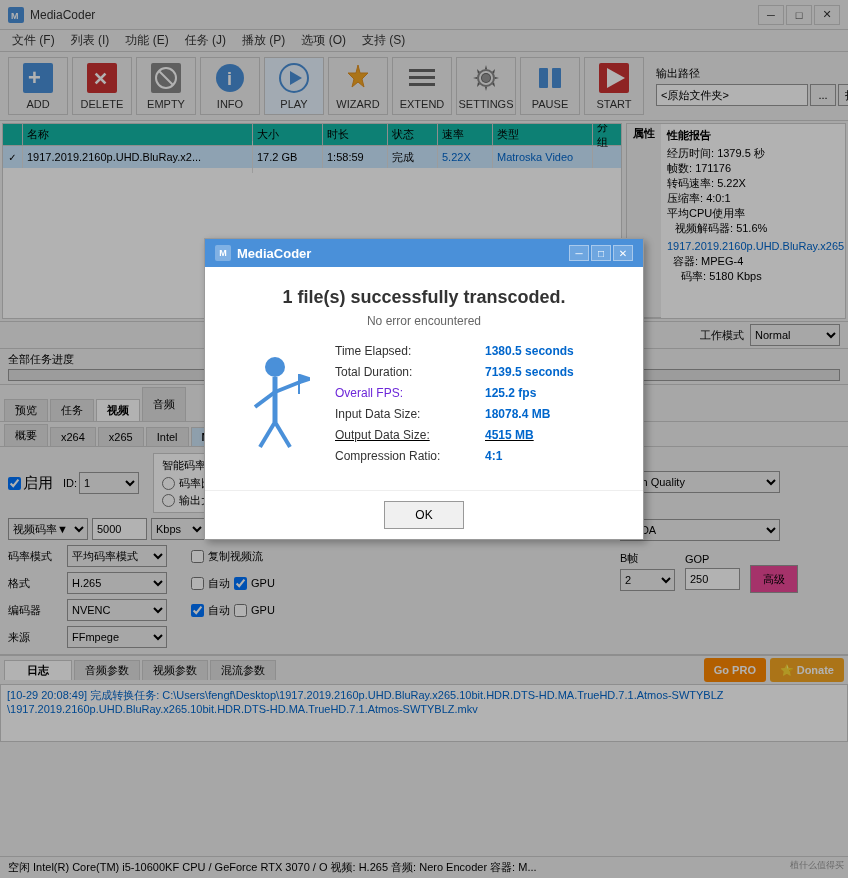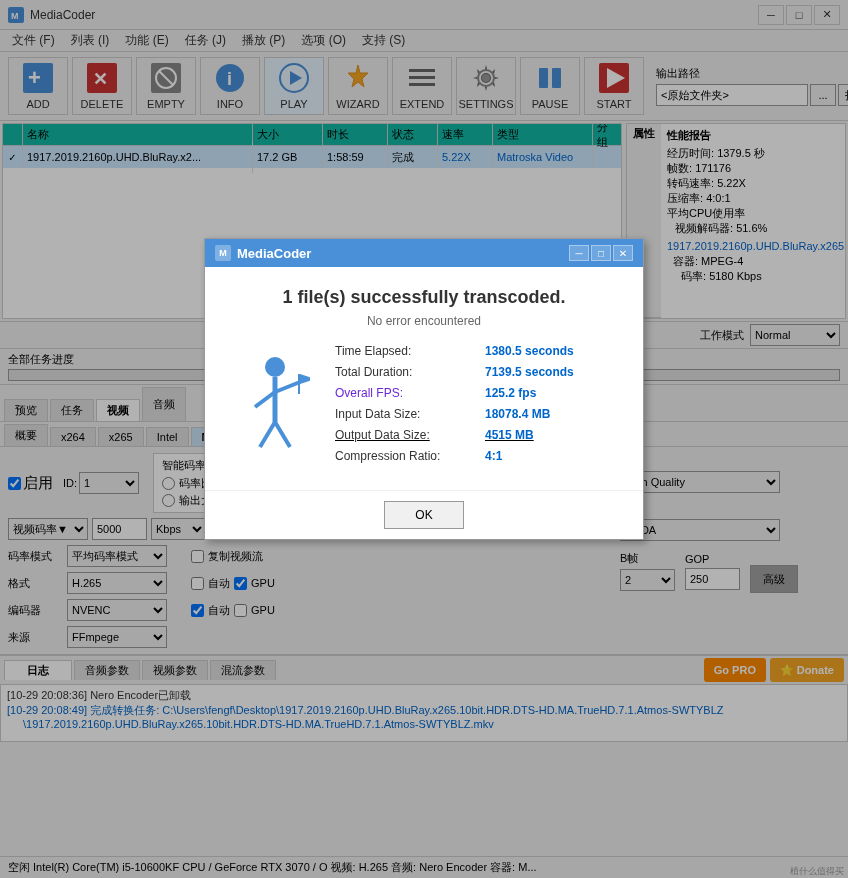--- a/index.html
+++ b/index.html
@@ -372,48 +372,47 @@
       <div>
         <div style="font-size:11px; margin-bottom:3px;">B帧</div>
         <select style="width:55px; height:22px; border:1px solid #999; font-size:11px;">
           <option>2</option>
         </select>
       </div>
       <div>
         <div style="font-size:11px; margin-bottom:3px;">GOP</div>
         <input type="text" style="width: 55px; height: 22px; border: 1px solid rgb(153, 153, 153); font-size: 11px; padding: 0px 4px;" value="250">
       </div>
-      <button style="height:28px; padding:0 12px; background:#a3a3a3; border:1px solid #999; cursor:pointer; font-size:11px; margin-top:16px;">高级</button>
+      <button style="height:28px; padding:0 12px; background:#ec4899; border:1px solid #999; cursor:pointer; font-size:11px; margin-top:16px;">高级</button>
     </div>
   </div>
 </div>
 
 <div style="background:#f0f0f0; border-top:1px solid #ccc;">
   <div style="display:flex; align-items:center; padding:2px 4px;">
     <div style="display:flex; flex:1;">
       <div style="padding:2px 22px; font-size:11px; border:1px solid #ccc; border-bottom:none; cursor:pointer; background:white; font-weight:bold; margin-right:2px;">日志</div>
       <div style="padding:2px 10px; font-size:11px; border:1px solid #ccc; border-bottom:none; cursor:pointer; background:#e0e0e0; margin-right:2px;">音频参数</div>
       <div style="padding:2px 10px; font-size:11px; border:1px solid #ccc; border-bottom:none; cursor:pointer; background:#e0e0e0; margin-right:2px;">视频参数</div>
       <div style="padding:2px 10px; font-size:11px; border:1px solid #ccc; border-bottom:none; cursor:pointer; background:#e0e0e0; margin-right:2px;">混流参数</div>
     </div>
     <div style="display:flex; gap:4px; align-items:center;">
       <button style="background:#ff8800; color:white; padding:2px 10px; font-size:11px; border:none; cursor:pointer; border-radius:3px; height:24px; font-weight:bold;">Go PRO</button>
       <button style="background:#f5a623; color:white; padding:2px 10px; font-size:11px; border:none; cursor:pointer; border-radius:3px; height:24px; font-weight:bold;">⭐ Donate</button>
     </div>
   </div>
   <div style="background:white; border:1px solid #ccc; height:58px; overflow-y:auto; padding:3px 6px;">
-    <div style="font-size:11px; color:#333; white-space:nowrap;">[10-29 20:08:36] Nero Encoder已卸载</div>
     <div style="font-size:11px; color:#0066cc; white-space:nowrap;">[10-29 20:08:49] 完成转换任务: C:\Users\fengf\Desktop\1917.2019.2160p.UHD.BluRay.x265.10bit.HDR.DTS-HD.MA.TrueHD.7.1.Atmos-SWTYBLZ</div>
-    <div style="font-size:11px; color:#0066cc; white-space:nowrap;margin-left:16px;">\1917.2019.2160p.UHD.BluRay.x265.10bit.HDR.DTS-HD.MA.TrueHD.7.1.Atmos-SWTYBLZ.mkv</div>
+    <div style="font-size:11px; color:#0066cc; white-space:nowrap;">\1917.2019.2160p.UHD.BluRay.x265.10bit.HDR.DTS-HD.MA.TrueHD.7.1.Atmos-SWTYBLZ.mkv</div>
   </div>
 </div>
 
 <div style="position:fixed; bottom:0; left:0; width:848px; background:#f0f0f0; height:22px; border-top:1px solid #ccc; display:flex; align-items:center; padding:0 8px; font-size:11px;">
   <span>空闲      Intel(R) Core(TM) i5-10600KF CPU / GeForce RTX 3070 / O    视频: H.265  音频: Nero Encoder  容器: M...</span>
-  <div style="position:absolute; right:4px; bottom:0; font-size:9px; color:#999;">植什么值得买</div>
+  <div style="position:absolute; right:4px; bottom:6px; font-size:9px; color:#999;">植什么值得买</div>
 </div>
 
 <div class="modal-overlay">
   <div class="modal" style="margin-top:-100px;">
 
     <div class="modal-title">
       <div style="display:flex; align-items:center;">
         <div style="width:16px; height:16px; background:rgba(255,255,255,0.3); border-radius:2px; margin-right:6px; display:flex; align-items:center; justify-content:center; font-size:9px; color:white;">M</div>
         <span>MediaCoder</span>
       </div>

